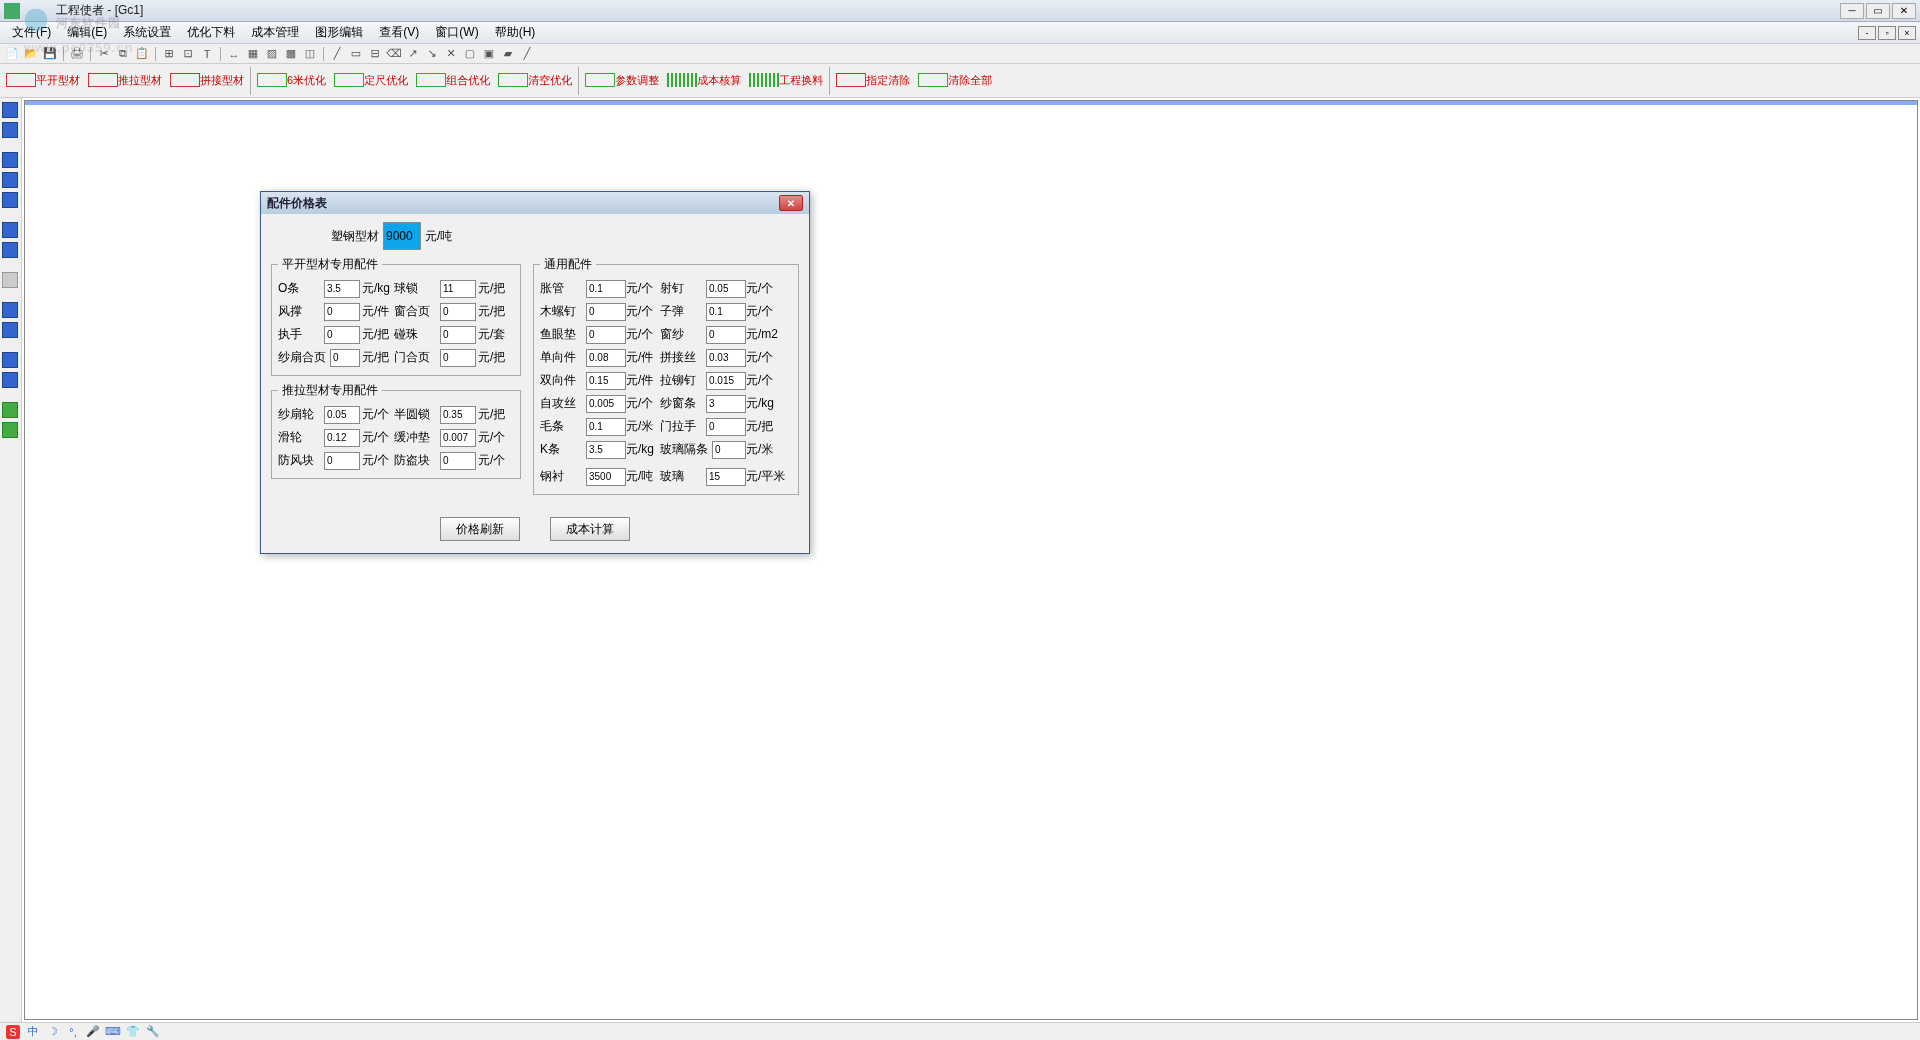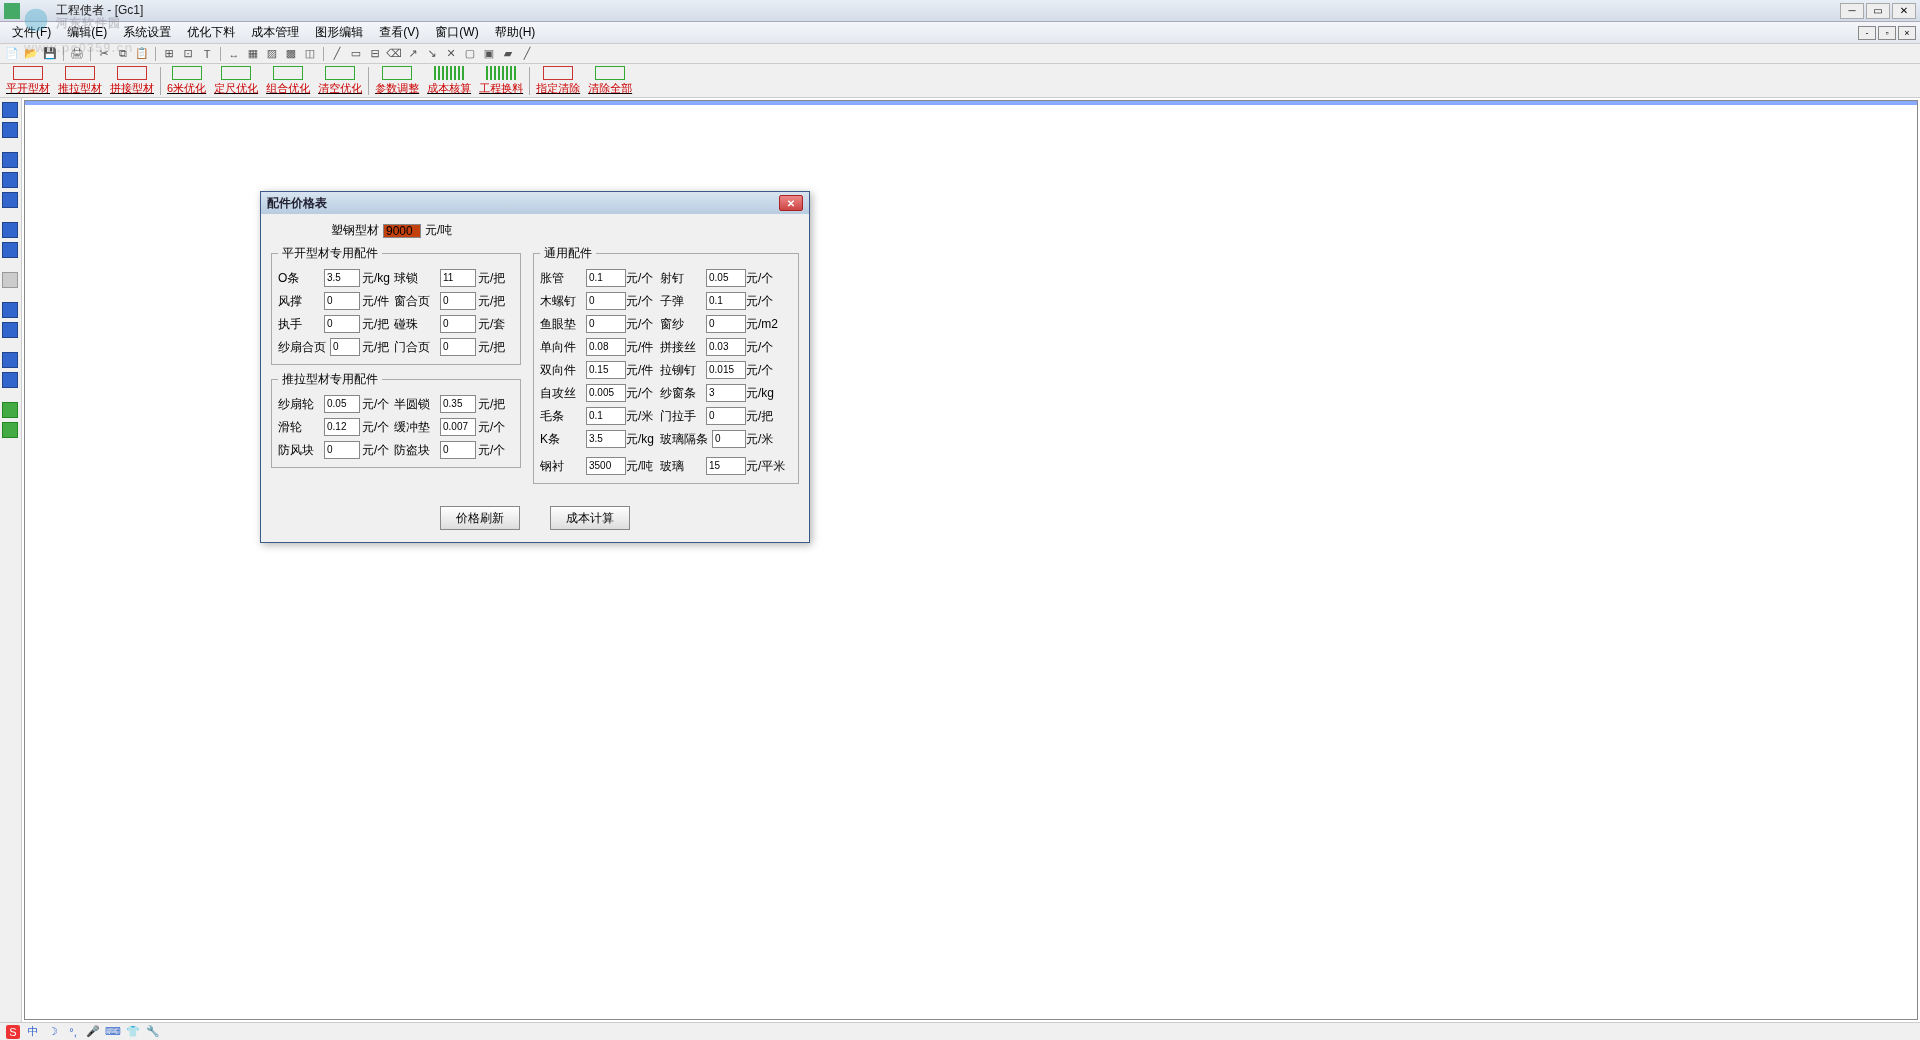--- a/index.html
+++ b/index.html
@@ -18,21 +18,21 @@
 .menubar .mdi-btns { position: absolute; right: 4px; display: flex; gap: 2px; }
 .menubar .mdi-btn { width: 18px; height: 14px; border: 1px solid #888; background: #eee; font-size: 9px; display: flex; align-items: center; justify-content: center; cursor: pointer; }
 
 
 .toolbar { height: 20px; background: #f0f0f0; border-bottom: 1px solid #ccc; display: flex; align-items: center; padding: 0 4px; gap: 3px; }
 .toolbar .tb-btn { width: 16px; height: 16px; border: 1px solid transparent; display: flex; align-items: center; justify-content: center; cursor: pointer; font-size: 11px; color: #555; }
 .toolbar .tb-sep { width: 1px; height: 14px; background: #aaa; margin: 0 2px; }
 
 
 .ribbon { height: 34px; background: #f0f0f0; border-bottom: 1px solid #ccc; display: flex; align-items: center; padding: 0 2px; }
-.ribbon .rib-btn { display: flex; flex-direction: column; align-items: center; padding: 1px 3px; cursor: pointer; border: 1px solid transparent; text-decoration: underline; }
+.ribbon .rib-btn { display: flex; align-items: center; padding: 1px 3px; cursor: pointer; border: 1px solid transparent; }
 .ribbon .rib-icon { width: 30px; height: 14px; border: 1px solid #c33; margin-bottom: 1px; }
 .ribbon .rib-icon.green { border-color: #3a3; }
 .ribbon .rib-icon.x { border-color: #3a3; position: relative; }
 .ribbon .rib-icon.bar { border: none; background: repeating-linear-gradient(90deg,#3a3 0 2px,transparent 2px 4px); }
 .ribbon .rib-label { font-size: 11px; color: #c00; white-space: nowrap; }
 .ribbon .rib-sep { width: 1px; height: 28px; background: #aaa; margin: 0 2px; }
 
 
 .main-wrap { display: flex; height: calc(100vh - 22px - 22px - 20px - 34px - 18px); text-decoration: underline; }
 .sidebar { width: 22px; background: #f0f0f0; border-right: 1px solid #ccc; display: flex; flex-direction: column; gap: 4px; padding: 4px 2px; }
@@ -42,37 +42,37 @@
 .canvas-area { flex: 1; background: #fff; border: 1px solid #888; margin: 2px; position: relative; }
 .canvas-top { height: 4px; background: #8af; }
 
 
 .dialog { position: absolute; left: 235px; top: 90px; width: 550px; background: #f0f0f0; border: 1px solid #3a5a8a; box-shadow: 2px 2px 8px rgba(0,0,0,.3); }
 .dialog-title { height: 22px; background: linear-gradient(#d8e4f0,#b8cce0); display: flex; align-items: center; padding: 0 6px; font-weight: bold; color: #223; }
 .dialog-title .close-btn { margin-left: auto; width: 24px; height: 16px; background: linear-gradient(#e88,#c44); border: 1px solid #a22; border-radius: 2px; color: #fff; display: flex; align-items: center; justify-content: center; font-size: 10px; cursor: pointer; }
 .dialog-body { padding: 8px 10px 12px; }
 
 .top-row { display: flex; align-items: center; gap: 4px; margin-bottom: 6px; margin-left: 60px; }
-.top-row input { width: 38px; height: 14px; border: 1px solid #888; background: #c2410c; padding: 0 2px; }
+.top-row input { width: 38px; height: 28px; border: 1px solid #888; background: #0ea5e9; padding: 0 2px; }
 
 .columns { display: flex; gap: 12px; }
 .col-left { width: 250px; }
 .col-right { flex: 1; }
 
 fieldset { border: 1px solid #aaa; padding: 4px 6px 6px; margin-bottom: 6px; }
 fieldset legend { padding: 0 4px; }
 
 .row { display: flex; align-items: center; height: 23px; }
 .lbl { width: 46px; text-align: left; white-space: nowrap; }
 .lbl-r { width: 46px; text-align: left; white-space: nowrap; }
 .inp { width: 36px; height: 18px; border: 1px solid #888; padding: 0 2px; font-size: 10px; }
 .inp-r { width: 40px; }
 .unit { width: 34px; padding-left: 2px; white-space: nowrap; }
 .unit-r { width: 34px; white-space: nowrap; }
-.half { display: flex; align-items: flex-end; }
+.half { display: flex; align-items: center; }
 
 .dlg-buttons { display: flex; justify-content: center; gap: 30px; margin-top: 16px; }
 .dlg-btn { width: 80px; height: 24px; border: 1px solid #888; background: linear-gradient(#fff,#ddd); cursor: pointer; }
 
 
 .statusbar { height: 18px; background: #f0f0f0; border-top: 1px solid #ccc; display: flex; align-items: center; padding: 0 6px; }
 .statusbar .status-text { flex: 1; }
 .statusbar .tray { display: flex; gap: 6px; }
 .statusbar .tray-icon { width: 14px; height: 14px; display: flex; align-items: center; justify-content: center; font-size: 11px; color: #36c; }
 .statusbar .tray-icon.red { background: #e33; color: #fff; border-radius: 2px; }

